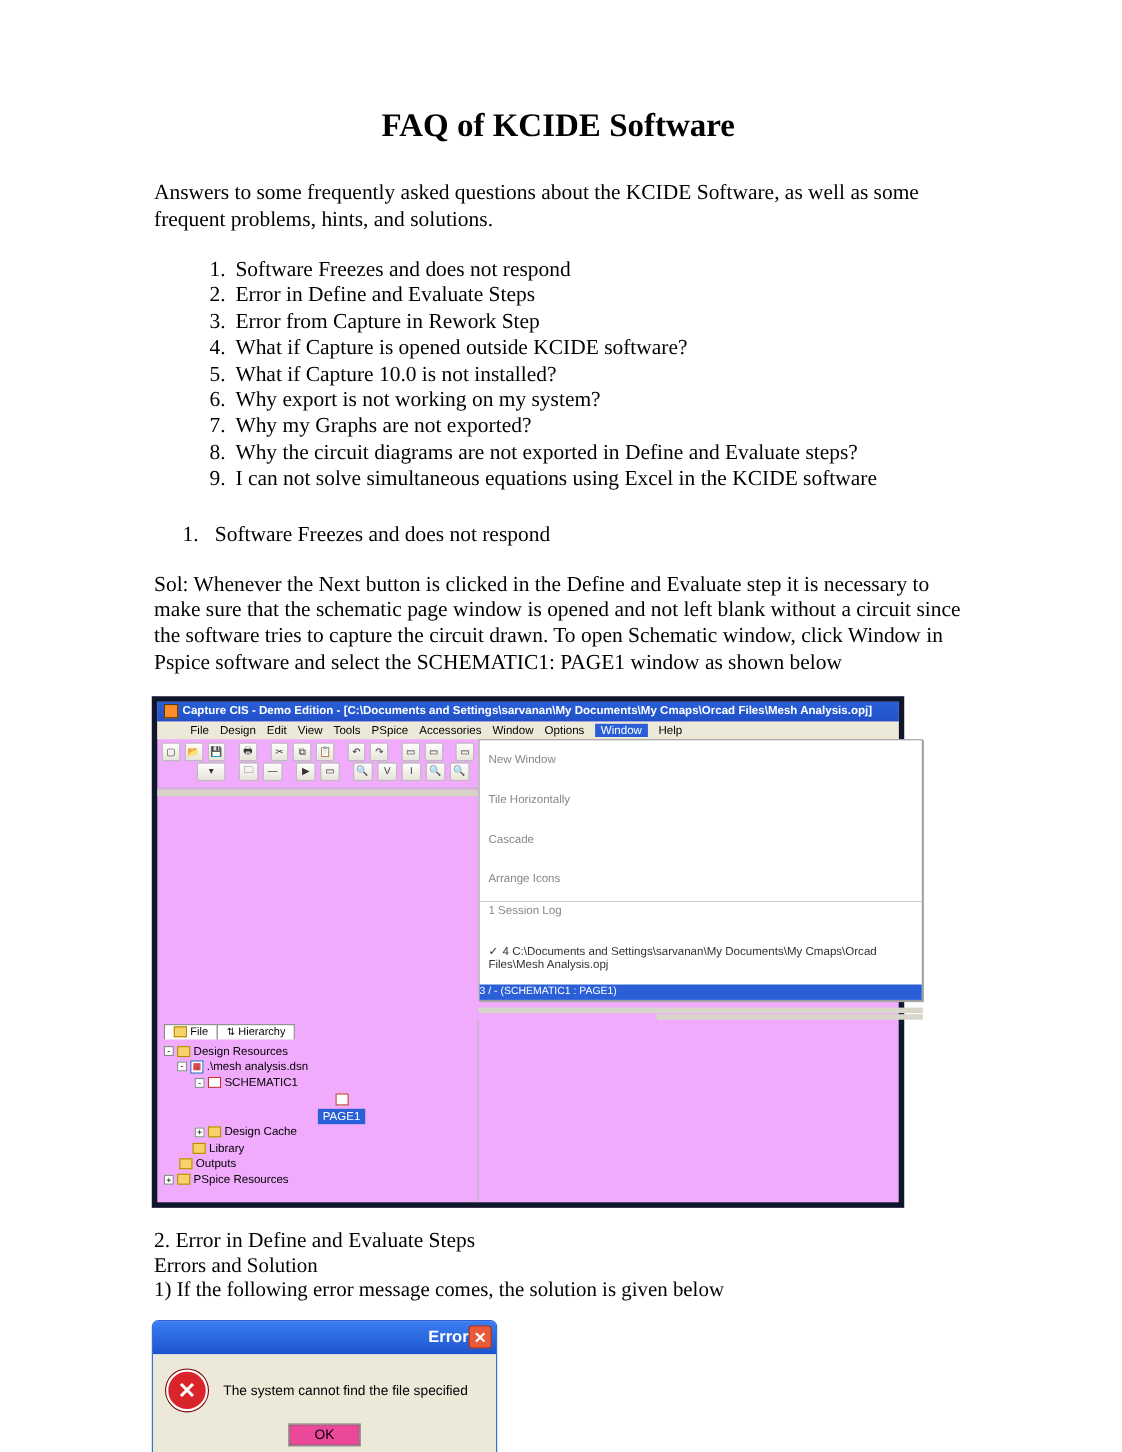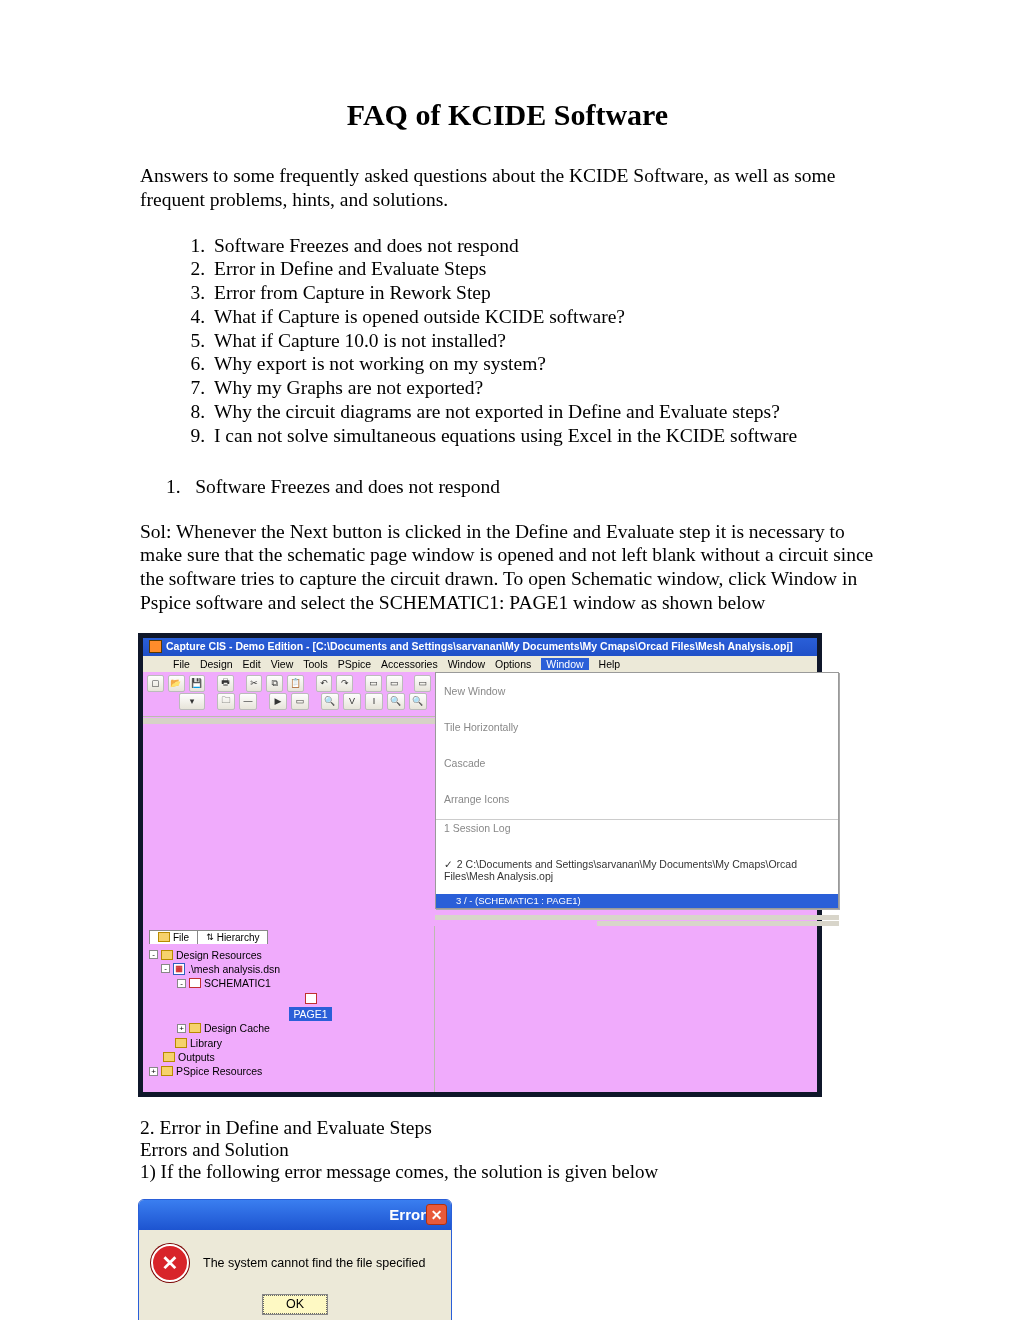--- a/index.html
+++ b/index.html
@@ -202,21 +202,21 @@
     color: #888;
   }
   .wm-item.hr {
     border-top: 1px solid #ccc;
     margin-top: 2px;
     padding-top: 2px;
   }
   .wm-sel {
     background: #2a5fd8;
     color: #fff;
-    padding: 1px 8px 2px 20px;
+    padding: 1px 8px 2px 0;
     font-size: 9.5px;
     display: flex;
     align-items: center;
   }
   .wm-chk::before {
     content: "✓";
     margin-right: 4px;
     color: #333;
   }
 
@@ -292,21 +292,21 @@
   .err-btnrow {
     text-align: center;
     padding: 6px 0 12px 0;
   }
   .err-ok {
     display: inline-block;
     font-size: 12.5px;
     padding: 1px 22px 2px 22px;
     border: 1px dotted #666;
     outline: 1px solid #888;
-    background: #fef9c3;
+    background: #ec4899;
   }
   .spacer-bump { height: 2px; }
   .graybar {
     height: 6px;
     background: #d6d2c6;
     margin: 1px 0;
     width: 100%;
   }
 </style>
 </head>
@@ -396,21 +396,21 @@
         </div>
         <div class="graybar"></div>
       </div>
       <div style="flex:1;">
         <div class="win-menu">
           <div class="wm-item">New Window</div>
           <div class="wm-item">Tile Horizontally</div>
           <div class="wm-item">Cascade</div>
           <div class="wm-item">Arrange Icons</div>
           <div class="wm-item hr">1 Session Log</div>
-          <div class="wm-item wm-chk" style="color:#333">2 C:\Documents and Settings\sarvanan\My Documents\My Cmaps\Orcad Files\Mesh Analysis.opj</div>
+          <div class="wm-item wm-chk" style="color:#333">4 C:\Documents and Settings\sarvanan\My Documents\My Cmaps\Orcad Files\Mesh Analysis.opj</div>
           <div class="wm-sel">3 / - (SCHEMATIC1 : PAGE1)</div>
         </div>
         <div class="spacer-bump"></div>
         <div style="height:5px; background:#d8d5ca; margin:4px 0 1px 0;"></div>
         <div style="height:5px; background:#d8d5ca; width:60%; float:right;"></div>
       </div>
     </div>
 
     <div class="cap-body">
       <div class="cap-left">

